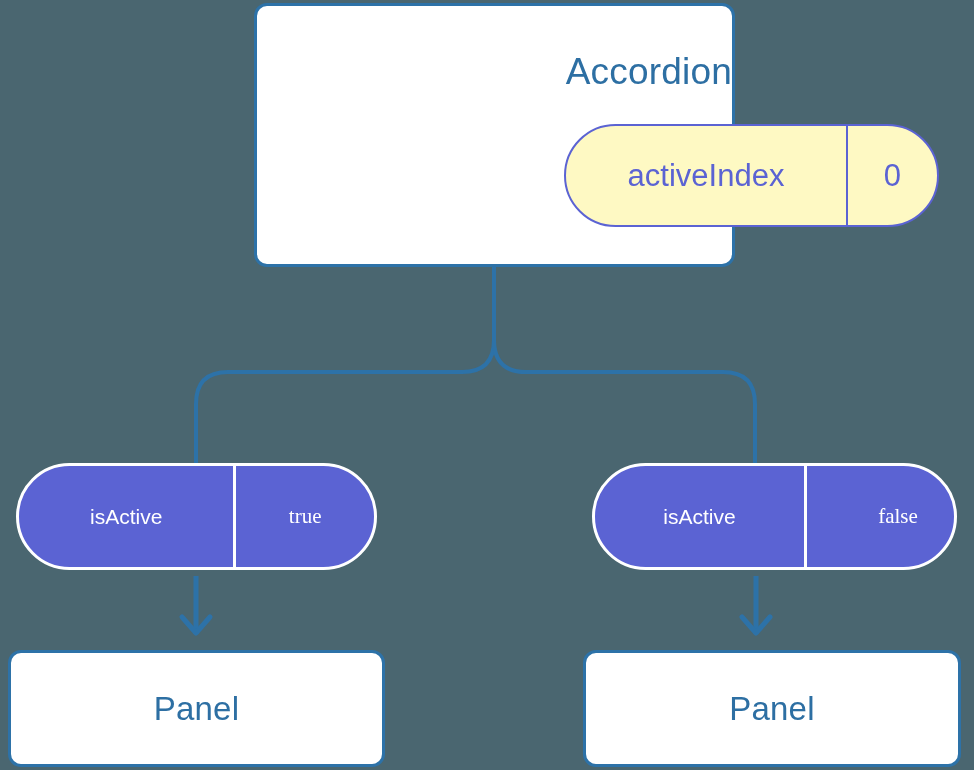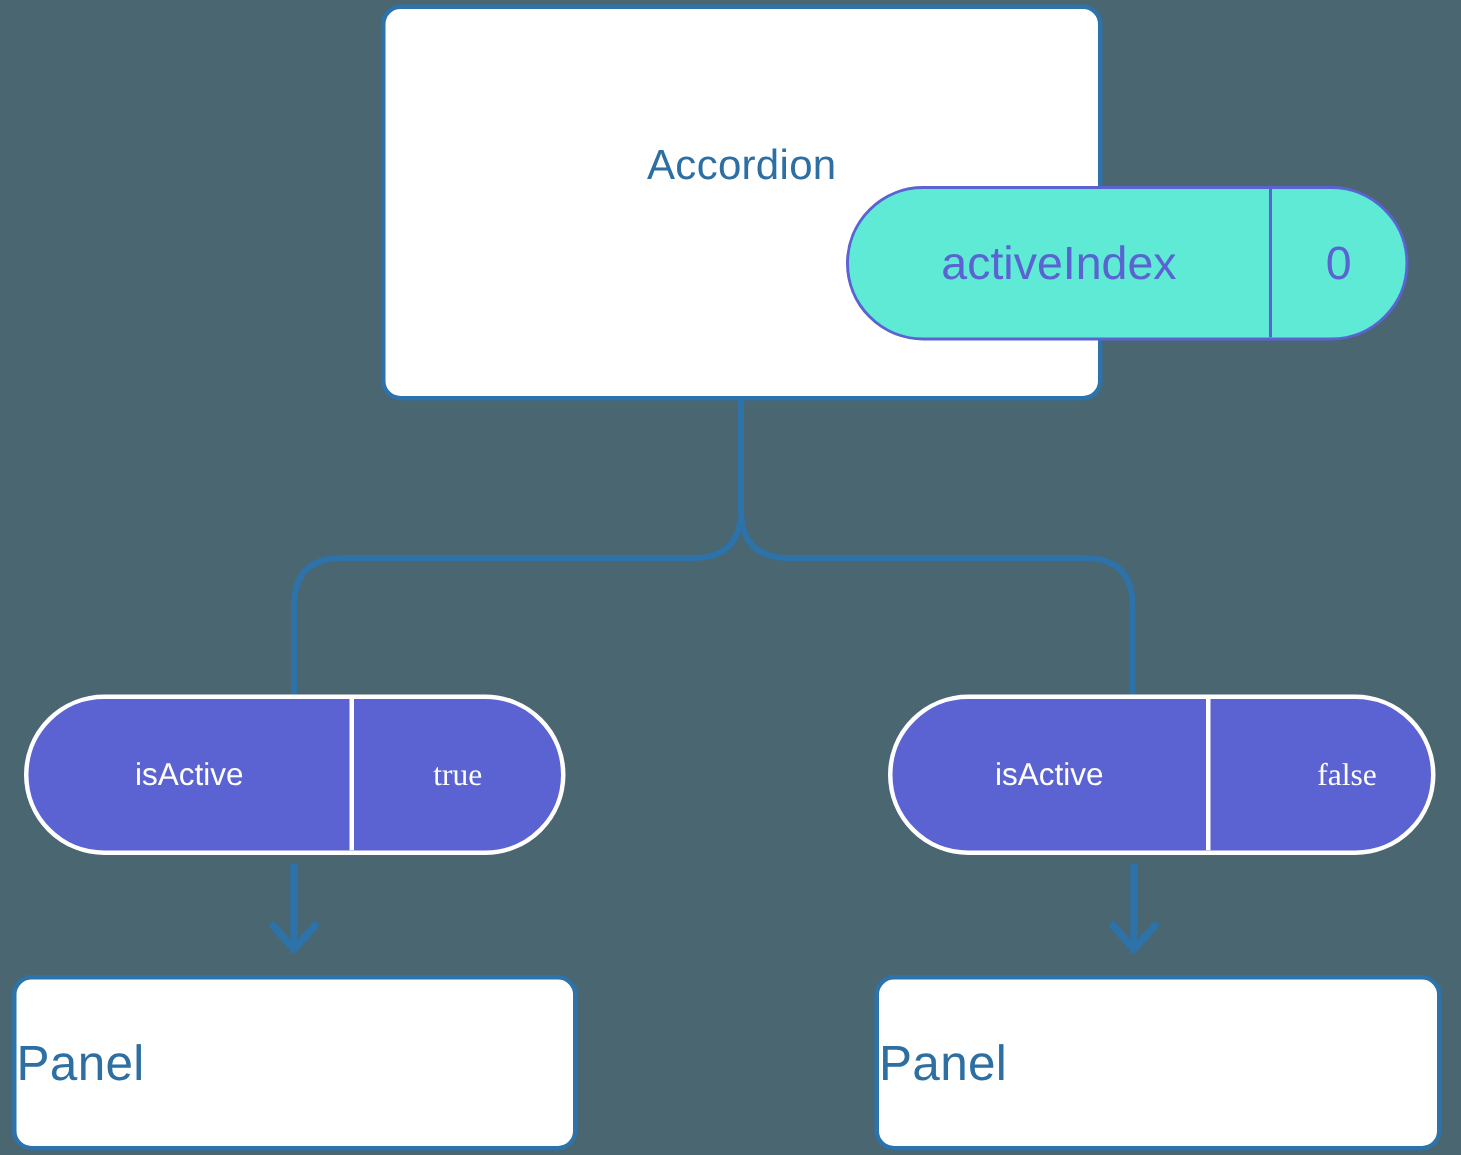--- a/index.html
+++ b/index.html
@@ -44,26 +44,25 @@
     left: 254px;
     top: 3px;
     width: 481px;
     height: 264px;
   }
   .card-title {
     position: absolute;
     left: 0;
     right: 0;
     top: 46px;
-    text-align: center;
+    text-align: right;
     color: #2d6fa3;
-    font-size: 28px;
+    font-size: 37px;
     line-height: 40px;
     letter-spacing: .2px;
-    margin-top: 38px;
   }
 
   
   .pill {
     position: absolute;
     display: flex;
     align-items: stretch;
     box-sizing: border-box;
     border-radius: 999px;
     overflow: hidden;
@@ -73,21 +72,21 @@
     display: flex;
     align-items: center;
     justify-content: center;
     box-sizing: border-box;
     white-space: nowrap;
   }
 
   
   .pill.outline {
     border: 2px solid #5b63d3;
-    background: #5eead4;
+    background: #fef9c3;
   }
   .pill.outline .seg {
     color: #5b63d3;
     font-size: 31px;
   }
   .pill.outline .seg.value {
     border-left: 2px solid #5b63d3;
   }
 
   
@@ -143,21 +142,21 @@
     left: 583px;
     top: 650px;
     width: 378px;
     height: 117px;
   }
   .panel-label {
     position: absolute;
     left: 0;
     right: 0;
     top: 36px;
-    text-align: left;
+    text-align: center;
     color: #2d6fa3;
     font-size: 33px;
     line-height: 40px;
     letter-spacing: .2px;
   }
 </style>
 </head>
 <body>
 
 <div id="diagram">

